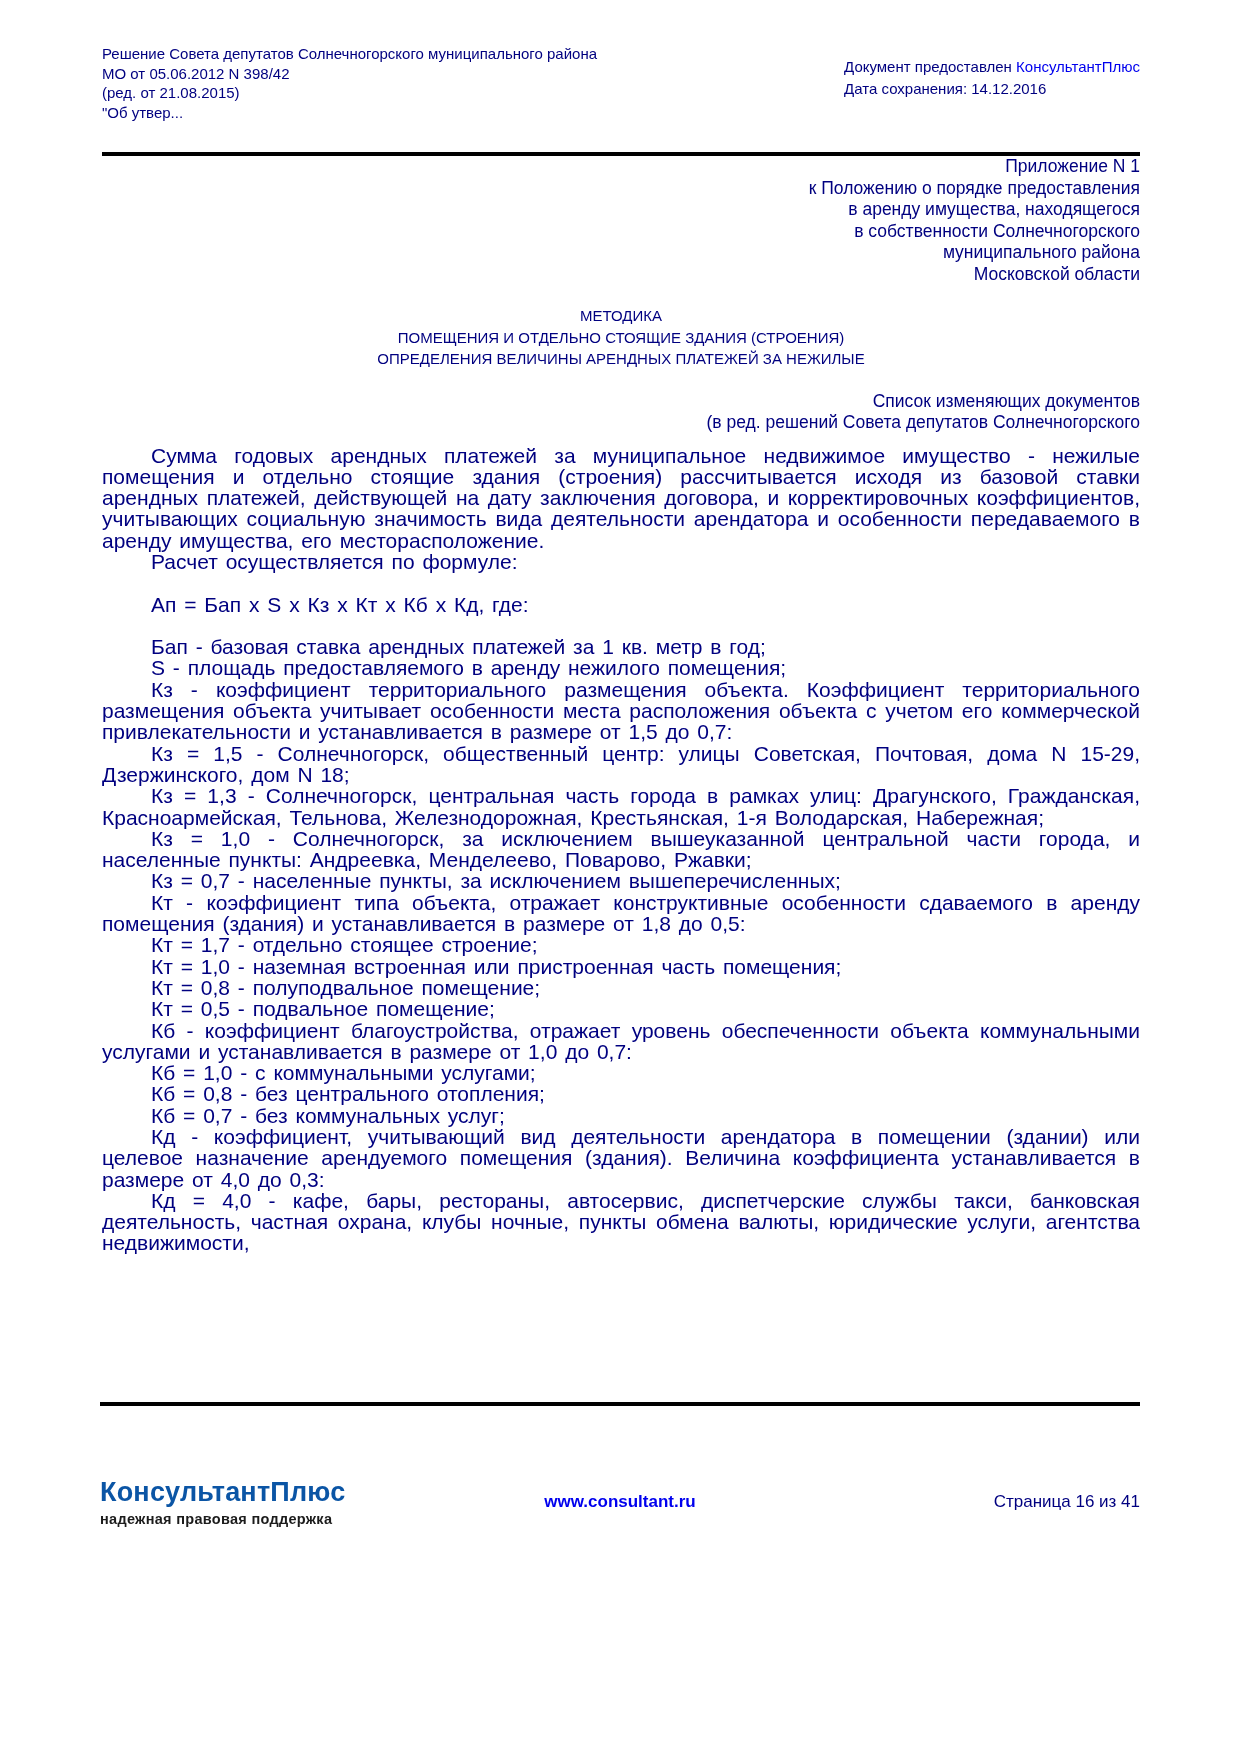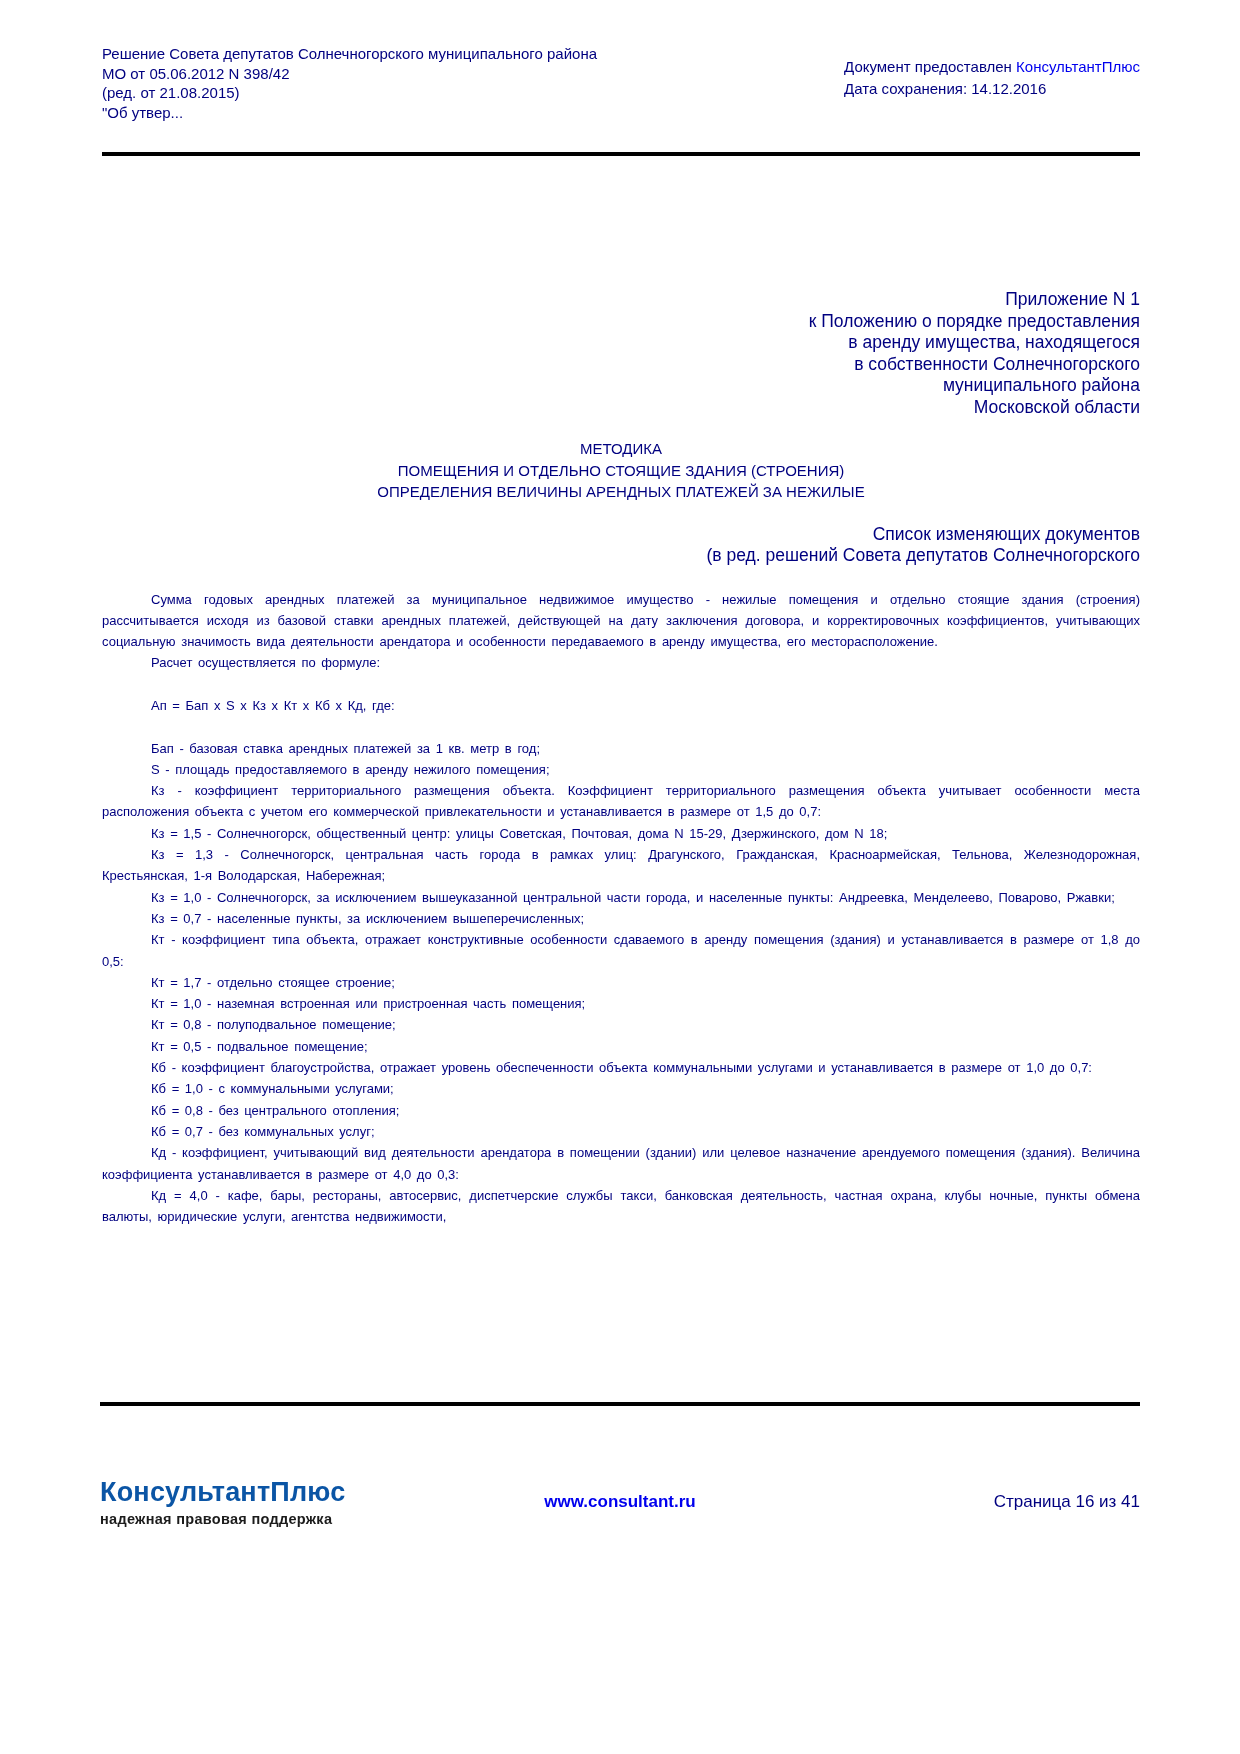--- a/index.html
+++ b/index.html
@@ -38,40 +38,39 @@
     color: #0000EE;
     text-decoration: none;
     cursor: pointer;
   }
   .rule {
     height: 4px;
     background: #000000;
   }
   .top-rule { margin-top: 30px; }
   .appendix {
-    margin-top: 133px;
     text-align: right;
     font-size: 17.5px;
     line-height: 21.5px;
   }
   .doc-title {
     margin-top: 20px;
     text-align: center;
     font-size: 15px;
     line-height: 21.5px;
   }
   .amendments {
     margin-top: 21px;
     text-align: right;
     font-size: 17.5px;
     line-height: 21.5px;
   }
   .doc-body {
-    margin-top: 22px;
-    font-size: 13px;
+    margin-top: 11px;
+    font-size: 21px;
     line-height: 21.3px;
     text-align: justify;
     word-spacing: 2px;
   }
   .doc-body p {
     margin: 0;
     text-indent: 49px;
   }
   .bottom-rule {
     position: absolute;

